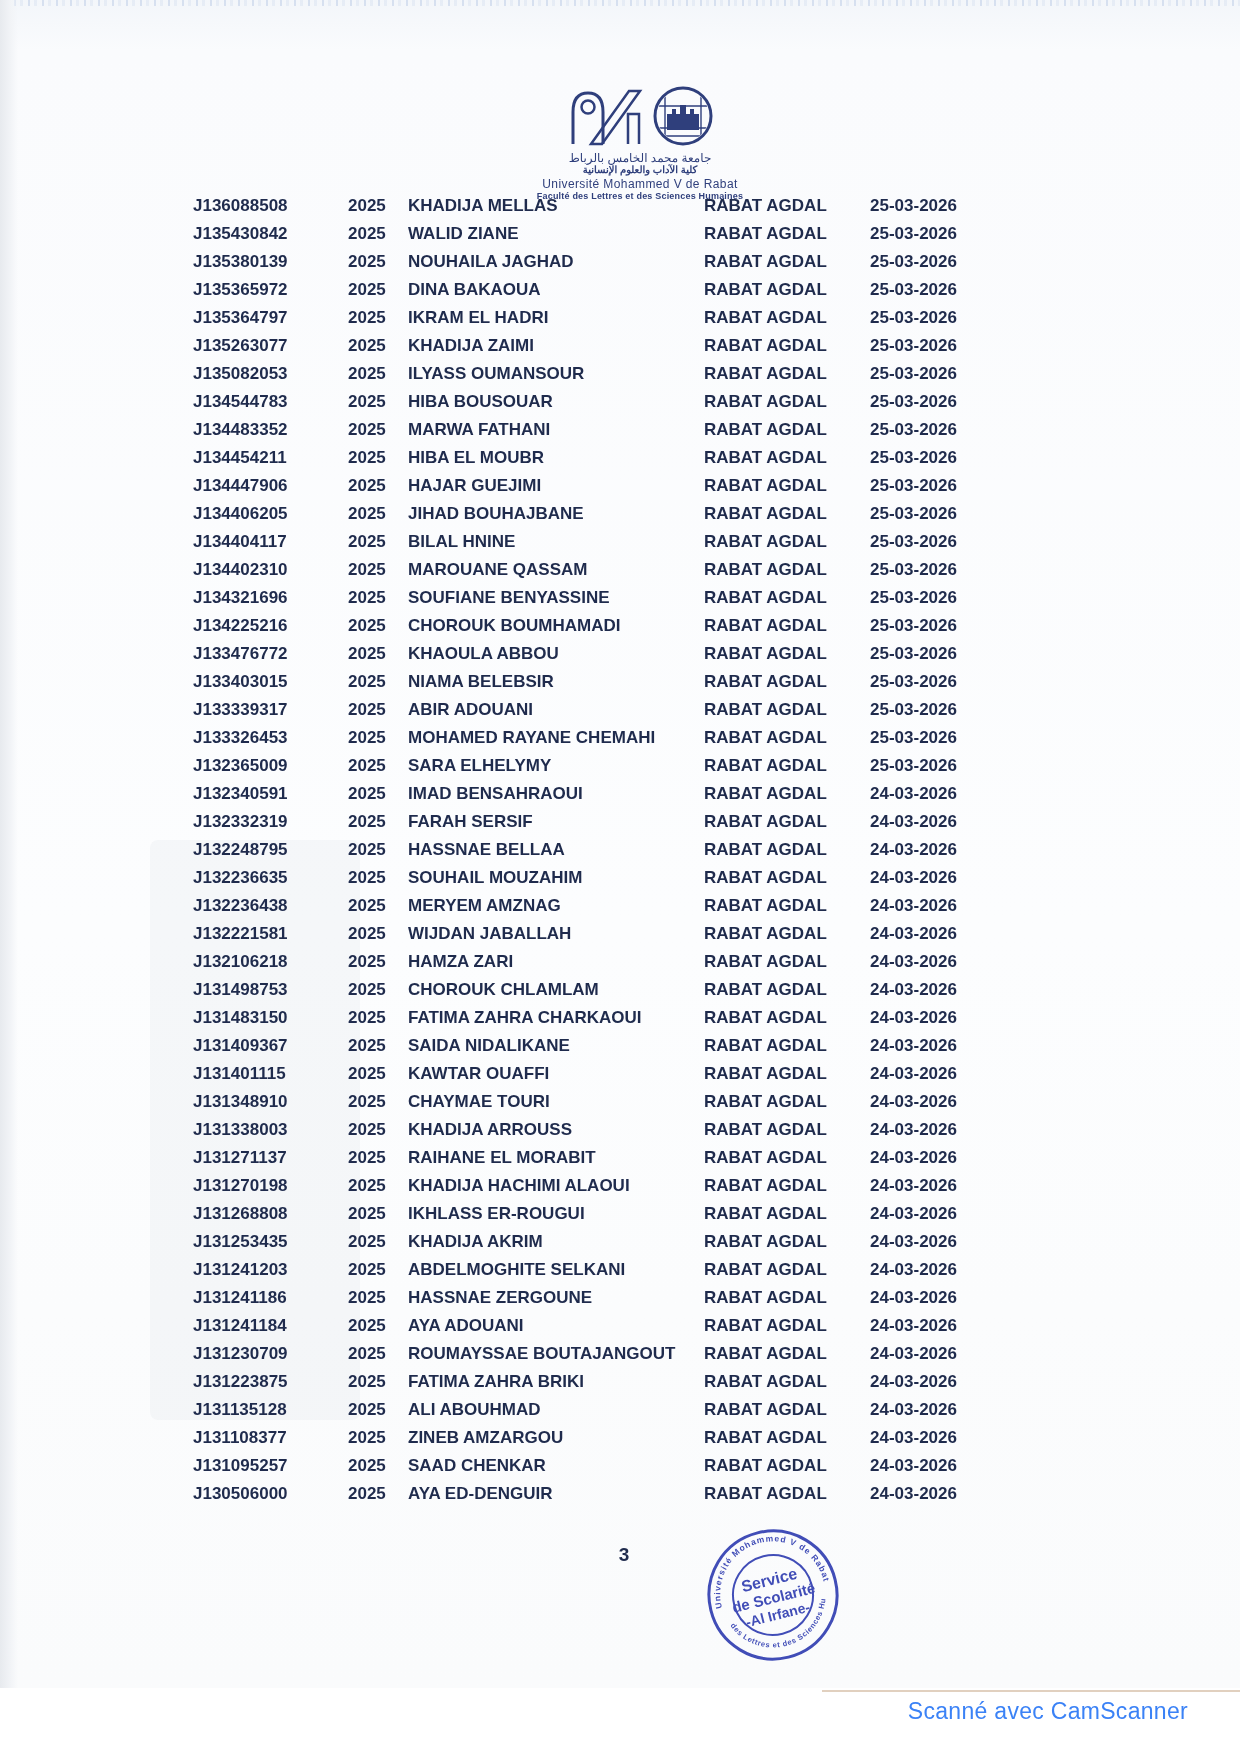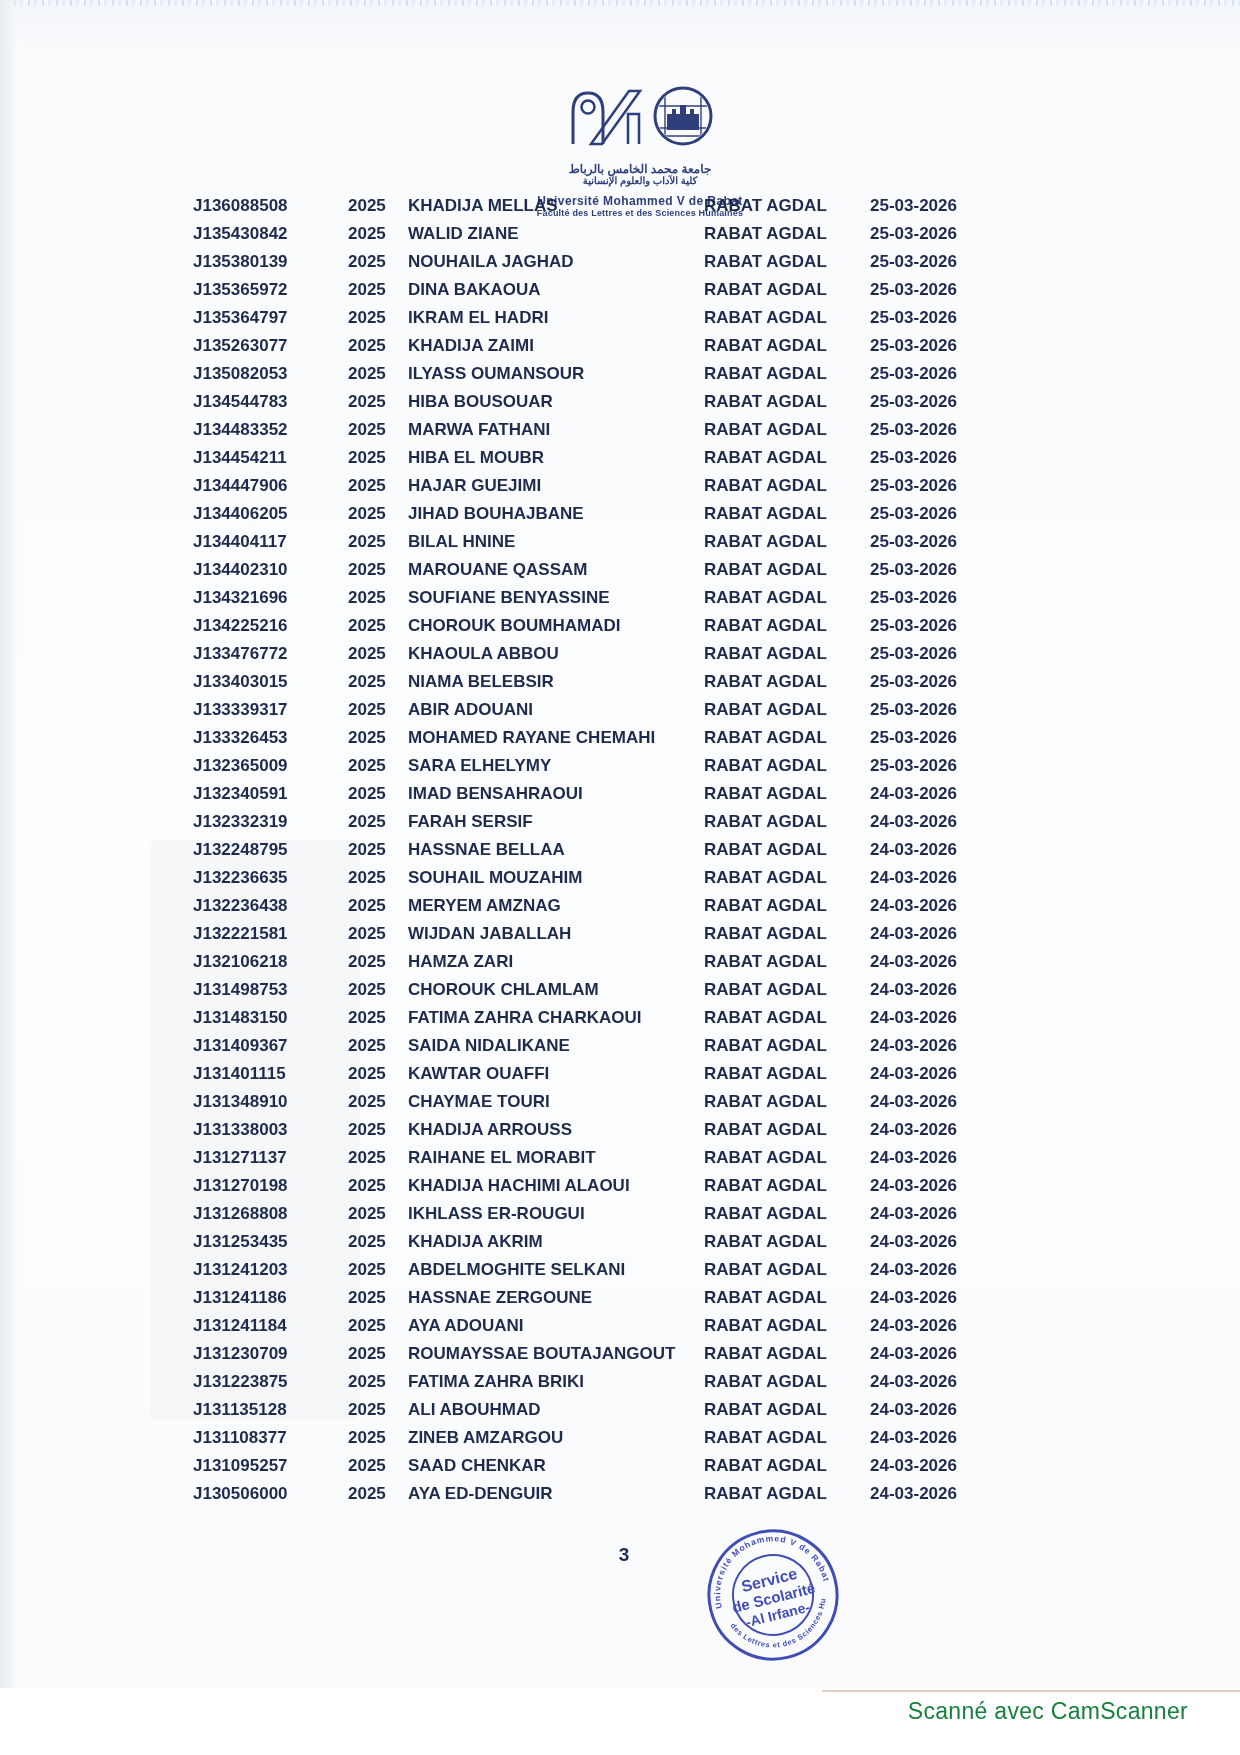--- a/index.html
+++ b/index.html
@@ -26,23 +26,23 @@
   }
   .scan-bottom-line{
     position:absolute;left:822px;top:1690px;width:418px;height:2px;
     background:#c9a98a;opacity:.55;
   }
   
   .logo-block{
     position:absolute;left:500px;top:84px;width:280px;text-align:center;color:#2f3f7c;
   }
   .logo-block svg{display:block;margin:0 auto;}
-  .arabic-line1{font-size:12px;font-weight:700;line-height:12px;margin-top:15px;}
+  .arabic-line1{font-size:12px;font-weight:400;line-height:12px;margin-top:4px;}
   .arabic-line2{font-size:10px;font-weight:700;line-height:12px;}
-  .fr-line1{font-size:12px;font-weight:700;letter-spacing:.4px;margin-top:8px;line-height:13px;text-align:center;}
+  .fr-line1{font-size:12px;font-weight:400;letter-spacing:.4px;margin-top:2px;line-height:13px;text-align:center;}
   .fr-line2{font-size:9px;font-weight:700;letter-spacing:.2px;line-height:10px;}
   
   .student-table{
     position:absolute;left:193px;top:192px;width:790px;
     color:#1f2b4d;
   }
   .row{
     display:grid;grid-template-columns:155px 60px 296px 166px 113px;
     height:28px;line-height:28px;
   }
@@ -56,21 +56,21 @@
     font-size:19px;font-weight:700;color:#1f2b4d;
   }
   
   .stamp-wrap{
     position:absolute;left:683px;top:1505px;width:180px;height:180px;
     transform:rotate(-14deg);opacity:.88;
   }
   
   .camscanner-credit{
     position:absolute;right:52px;top:1698px;
-    font-size:23px;color:#15803d;font-weight:400;letter-spacing:.3px;
+    font-size:23px;color:#3b82f6;font-weight:400;letter-spacing:.3px;
   }
 </style>
 </head>
 <body>
 
 <div class="scan-page">
   <div class="scan-top-edge"></div>
   <div class="scan-left-edge"></div>
   <div class="scan-shadow-band"></div>
 

